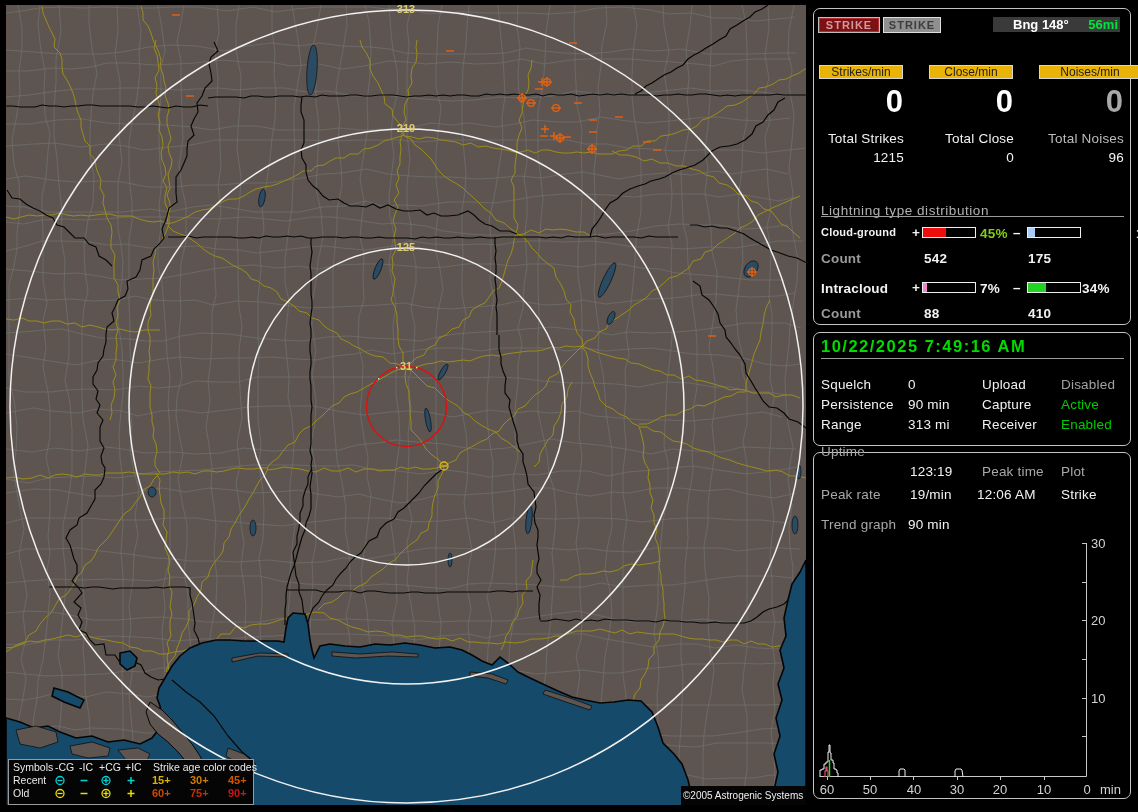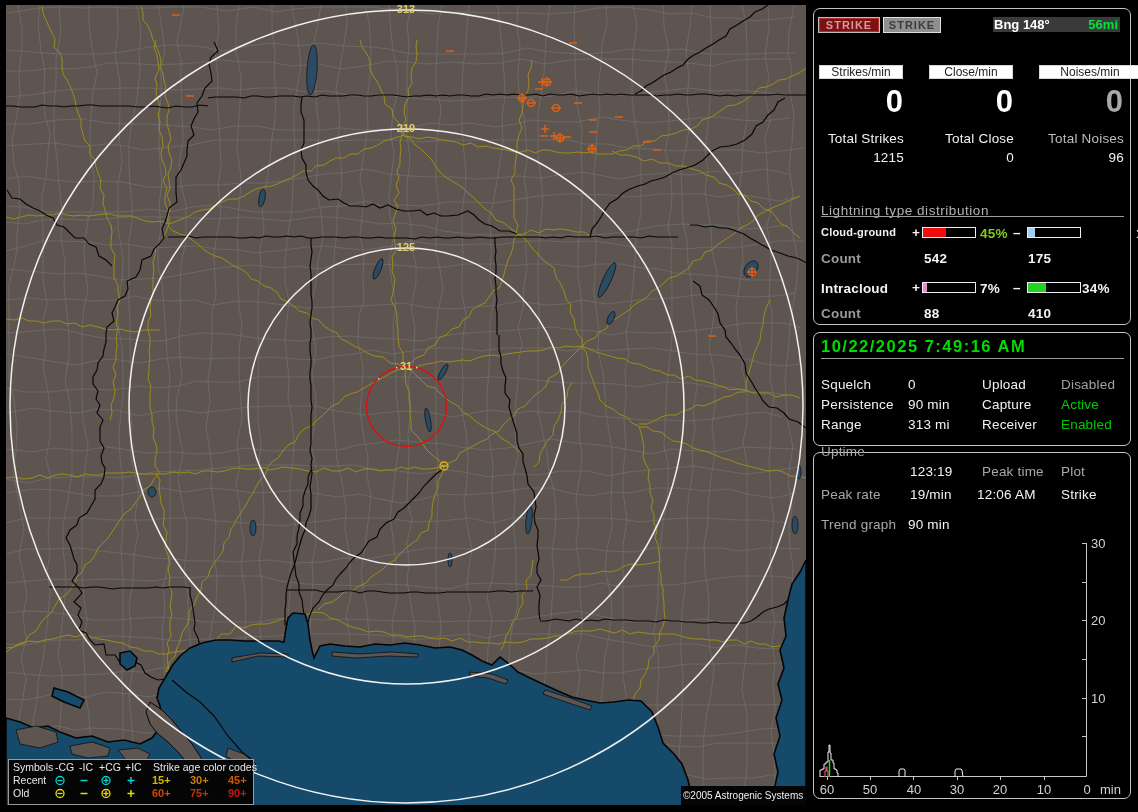--- a/index.html
+++ b/index.html
@@ -12,23 +12,23 @@
 .skg .skc { stroke:#e26112; stroke-width:1.25; fill:none; }
 .lg { font:10.5px "Liberation Sans",sans-serif; fill:#e8e8e8; }
 .lga { font:bold 11px "Liberation Sans",sans-serif; }
 .cpy { font:10px "Liberation Sans",sans-serif; fill:#f0f0f0; }
 .frame { position:absolute; border:1px solid #c4c4c4; border-radius:7px; background:#000; }
 .btn { position:absolute; font:bold 11px "Liberation Sans",sans-serif; text-align:center;
   line-height:14px; letter-spacing:1px; }
 .strike { background:#7c1113; color:#d4999b; border:1px solid #bdbdbd; box-shadow:inset 0 0 0 1px #b03032; }
 .noise { background:#8f8f8f; color:#3c3c3c; border:1px solid #dedede; }
 .bng { position:absolute; background:#3a3a3a; font:bold 13px "Liberation Sans",sans-serif; }
-.bng .bw { color:#fff; padding-left:1px; }
+.bng .bw { color:#fff; padding-left:20px; }
 .bng .bg5 { color:#00e23c; float:right; padding-right:2px; }
-.sbtn { position:absolute; height:14px; background:#ffffff; border:1px solid #d6d6d6;
+.sbtn { position:absolute; height:14px; background:#eab308; border:1px solid #d6d6d6;
   color:#1e1e1e; font:12px "Liberation Sans",sans-serif; text-align:center; line-height:12px; }
 .bigz { position:absolute; font:bold 31px "Liberation Sans",sans-serif; text-align:right; }
 .t13 { position:absolute; font:13.5px "Liberation Sans",sans-serif; white-space:nowrap; letter-spacing:0.2px; }
 .t13.b { font-weight:bold; }
 .ra { text-align:right; }
 .hr { position:absolute; height:1px; background:#9c9c9c; }
 .bar { position:absolute; width:54px; height:11px; border:1px solid #efefef; background:#000; }
 .bar i { display:block; height:100%; }
 .dt { position:absolute; font:bold 16.5px "Liberation Sans",sans-serif; color:#00dc00; letter-spacing:1.5px; }
 #graph { position:absolute; left:0; top:0; }

